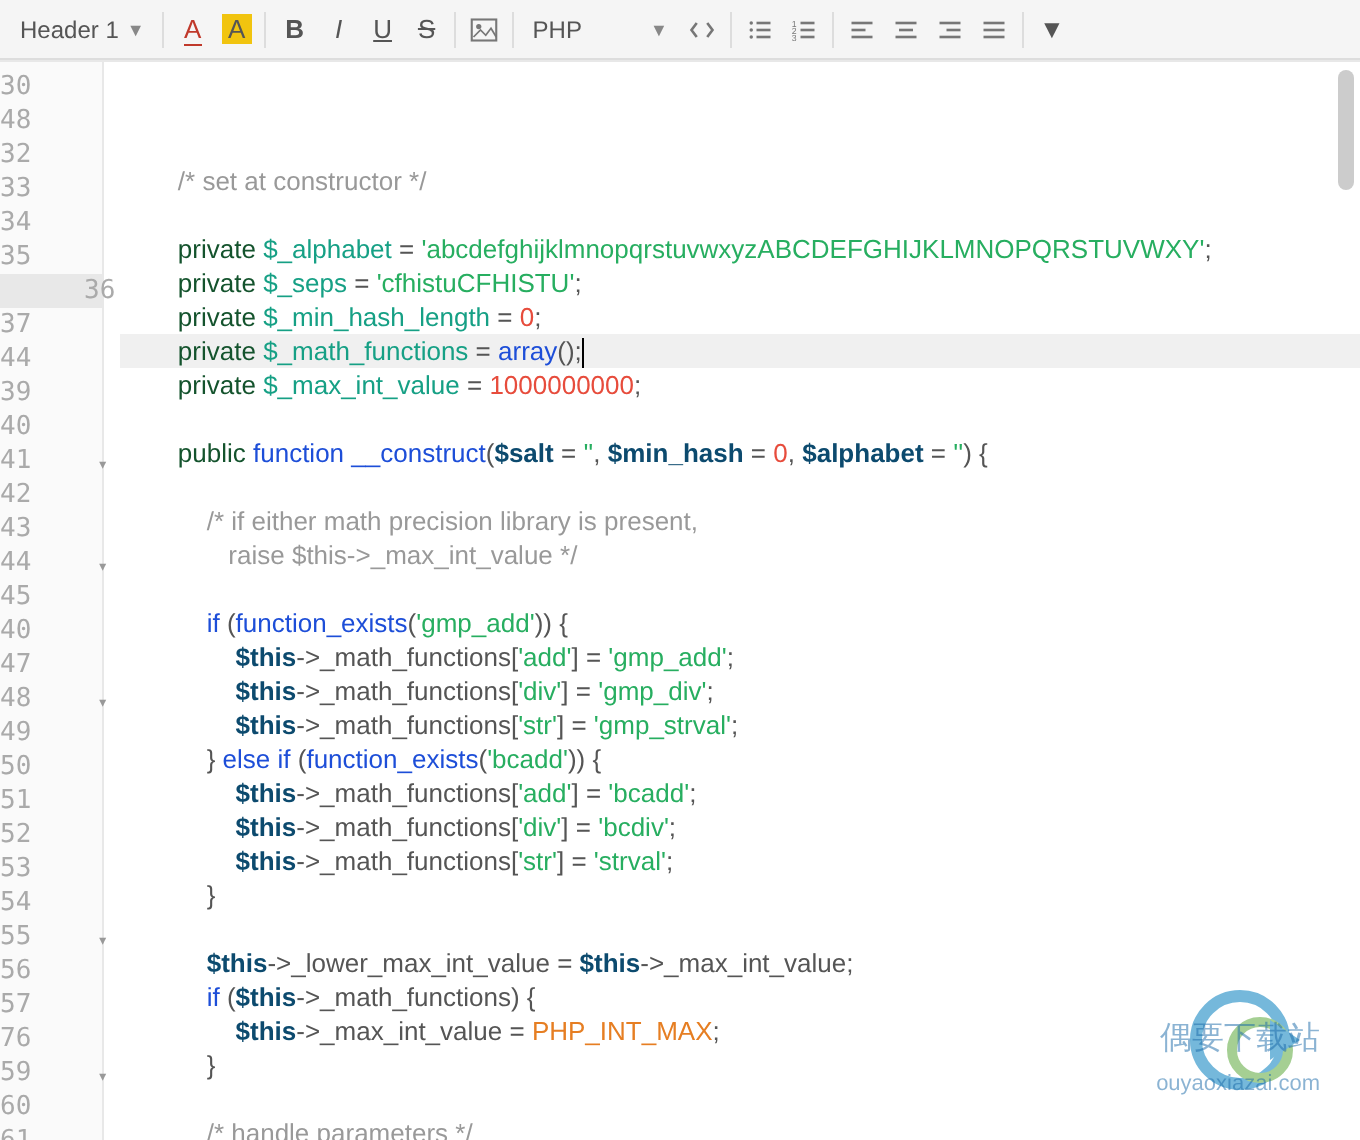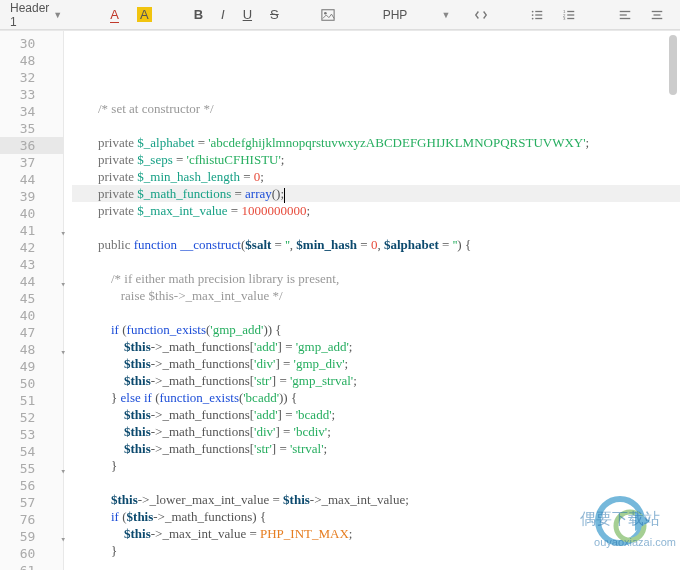--- a/index.html
+++ b/index.html
@@ -1,45 +1,45 @@
 <!DOCTYPE html>
 <html><head>
 <meta charset="utf-8">
 <style>
 * { margin: 0; padding: 0; box-sizing: border-box; }
 body { font-family: "Segoe UI", Arial, sans-serif; background: #fff; width: 680px; height: 570px; overflow: hidden; }
-.toolbar { height: 30px; background: #f5f5f5; border-bottom: 1px solid #ddd; display: flex; align-items: center; padding: 0 4px; gap: 18px; font-size: 12px; color: #555; }
+.toolbar { height: 30px; background: #f5f5f5; border-bottom: 1px solid #ddd; display: flex; align-items: center; padding: 0 4px; gap: 0; font-size: 12px; color: #555; }
 .tb-select { display: flex; align-items: center; padding: 2px 6px; gap: 4px; cursor: pointer; }
 .tb-select .chev { font-size: 9px; color: #888; }
 .sep { width: 1px; height: 18px; background: #ddd; margin: 0 3px; }
 .tb-btn { width: 22px; height: 22px; display: flex; align-items: center; justify-content: center; cursor: pointer; font-size: 13px; color: #555; }
 .tb-btn svg { width: 14px; height: 14px; }
 .editor-wrap { display: flex; height: 540px; position: relative; border-top: 1px solid #e8e8e8; }
-.gutter { width: 64px; background: #fafafa; border-right: 1px solid #e8e8e8; text-align: center; font-family: "Consolas", "DejaVu Sans Mono", monospace; font-size: 13px; color: #aaa; padding-top: 4px; user-select: none; }
+.gutter { width: 52px; background: #fafafa; border-right: 1px solid #e8e8e8; text-align: left; font-family: "Consolas", "DejaVu Sans Mono", monospace; font-size: 13px; color: #aaa; padding-top: 4px; user-select: none; }
 .gutter-line { height: 17px; line-height: 17px; padding-right: 8px; position: relative; }
-.gutter-line.hl { background: #e8e8e8; }
+.gutter-line.hl { background: #e8e8e8; padding-left: 42px; }
 .fold { position: absolute; right: -3px; top: 3px; font-size: 9px; color: #999; cursor: pointer; }
-.code { flex: 1; font-family: Liberation Serif, serif; font-size: 13px; color: #555; padding-top: 20px; padding-left: 8px; white-space: pre; overflow: hidden; position: relative; }
+.code { flex: 1; font-family: Liberation Sans, sans-serif; font-size: 13px; color: #555; padding-top: 4px; padding-left: 8px; white-space: pre; overflow: hidden; position: relative; }
 .code-line { height: 17px; line-height: 17px; }
 .code-line.hl { background: #f0f0f0; }
 .cursor { display: inline-block; width: 1px; height: 15px; background: #000; vertical-align: middle; }
 .c-cmt { color: #999; }
-.c-kw { color: #737373; }
+.c-kw { color: #14532d; }
 .c-kw2 { color: #1d4ed8; }
 .c-var { color: #16a085; }
 .c-varb { color: #0c4a6e; font-weight: bold; }
 .c-str { color: #27ae60; }
 .c-num { color: #e74c3c; }
 .c-const { color: #e67e22; margin-top: 42px; }
 .scrollbar { position: absolute; right: 2px; top: 4px; width: 10px; height: 520px; }
 .scroll-thumb { position: absolute; top: 0; width: 8px; height: 60px; background: #ccc; border-radius: 4px; left: 1px; }
 .watermark { position: absolute; right: 15px; bottom: 15px; opacity: 0.6; pointer-events: none; }
 .watermark svg { width: 80px; height: 60px; }
 .wm-text { position: absolute; right: 20px; bottom: 40px; font-size: 16px; color: #1a6aa8; opacity: 0.5; pointer-events: none; margin-top: 48px; }
-.wm-text2 { position: absolute; right: 4px; bottom: 22px; font-size: 11px; color: #1a6aa8; opacity: 0.5; pointer-events: none; }
+.wm-text2 { position: absolute; right: 20px; bottom: 22px; font-size: 11px; color: #1a6aa8; opacity: 0.5; pointer-events: none; }
 .underline-a { border-bottom: 1px solid #c0392b; }
 </style>
 </head>
 <body>
 
 <div class="toolbar">
   <div class="tb-select">
     <span>Header 1</span>
     <span class="chev">▼</span>
   </div>

